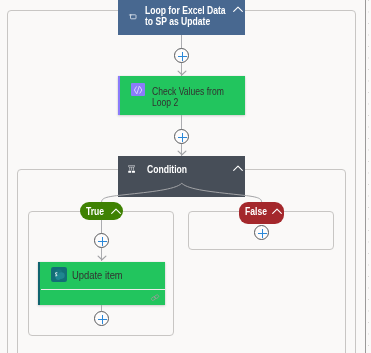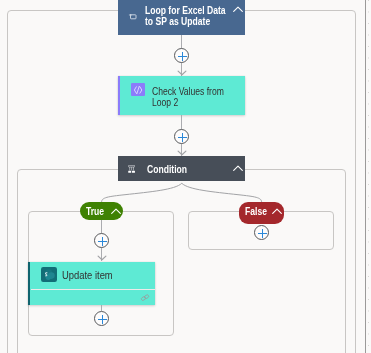--- a/index.html
+++ b/index.html
@@ -16,21 +16,21 @@
   .vline{position:absolute;width:1.4px;background:#abacb0;}
 
   .addbtn{position:absolute;width:15px;height:15px;border-radius:50%;
           background:#fdfcfc;border:1px solid #58595b;box-sizing:border-box;}
   .addbtn .pv{position:absolute;left:6.9px;top:3.4px;width:1.3px;height:8.2px;background:#2b88d8;}
   .addbtn .ph{position:absolute;top:6.9px;left:3.0px;width:9.0px;height:1.3px;background:#2b88d8;}
 
   
   .node-blue{position:absolute;background:#486890;box-sizing:border-box;}
   .node-dark{position:absolute;background:#474e58;box-sizing:border-box;}
-  .card{position:absolute;background:#5eead4;box-sizing:border-box;
+  .card{position:absolute;background:#22c55e;box-sizing:border-box;
         box-shadow:0 1.2px 2.4px rgba(0,0,0,.16),0 0 1px rgba(0,0,0,.12);}
   .accentbar{position:absolute;left:0;top:0;bottom:0;width:2.4px;}
 
   .ttl{position:absolute;white-space:nowrap;transform-origin:left top;}
 
   .branchlabel{position:absolute;box-sizing:border-box;border-radius:9px;}
 
   svg{display:block;}
 </style>
 </head>
@@ -82,21 +82,21 @@
   <svg class="abs" style="left:176.5px;top:150px;" width="10" height="6" viewBox="0 0 10 6">
     <path d="M1.1 1.1 L5 4.7 L8.9 1.1" fill="none" stroke="#a2a3a6" stroke-width="1.2" stroke-linecap="round" stroke-linejoin="round"></path>
   </svg>
   <div class="addbtn" style="left:174px;top:129px;">
     <div class="pv"></div>
     <div class="ph"></div>
   </div>
 
   <div class="scope" style="left:17px;top:169px;width:329px;height:200px;"></div>
 
-  <div class="node-dark" style="left:118px;top:156px;width:127px;height:25px;">
+  <div class="node-dark" style="left:118px;top:156px;width:127px;height:41px;">
     <span class="abs" style="left:10.3px;top:9.4px;">
       <svg width="7.2" height="8.2" viewBox="0 0 18 20.5">
         <rect x="0.9" y="0.9" width="16.2" height="4.2" rx="2.1" fill="none" stroke="#e6e8ec" stroke-width="1.4"></rect>
         <path d="M4.2 5.1 V13.6 M13.8 5.1 V13.6 M9 5.1 V13.6" fill="none" stroke="#e6e8ec" stroke-width="1.35"></path>
         <rect x="0.6" y="14.2" width="7.4" height="5.4" rx="0.7" fill="#ffffff"></rect>
         <rect x="10" y="14.2" width="7.4" height="5.4" rx="0.7" fill="#ffffff"></rect>
       </svg>
     </span>
     <div class="ttl" style="left:29.2px;top:6.8px;font-size:11px;font-weight:600;color:#fff;transform:scaleX(0.78);">Condition</div>
     <span class="abs" style="left:114.6px;top:8.9px;">
@@ -123,21 +123,21 @@
 
   <div class="vline" style="left:100.8px;top:220px;width:1.4px;height:41px;"></div>
   <svg class="abs" style="left:96.5px;top:255px;" width="10" height="6" viewBox="0 0 10 6">
     <path d="M1.1 1.1 L5 4.7 L8.9 1.1" fill="none" stroke="#a2a3a6" stroke-width="1.2" stroke-linecap="round" stroke-linejoin="round"></path>
   </svg>
   <div class="addbtn" style="left:94px;top:233px;">
     <div class="pv"></div>
     <div class="ph"></div>
   </div>
 
-  <div class="card" style="left:28px;top:262px;width:127px;height:43px;">
+  <div class="card" style="left:38px;top:262px;width:127px;height:43px;">
     <div class="accentbar" style="background:#10646e;"></div>
     <span class="abs" style="left:13.2px;top:4.9px;width:16px;height:15.4px;background:#126e77;border-radius:2.2px;overflow:hidden;">
       <svg width="16" height="16" viewBox="0 0 16 16" style="position:absolute;left:0;top:0;">
         <circle cx="7.7" cy="5.6" r="3.3" fill="#16767f"></circle>
         <circle cx="10.4" cy="8.6" r="3.3" fill="#1f8590"></circle>
         <circle cx="7.3" cy="10.3" r="2.7" fill="#1c8892"></circle>
         <path d="M4.5 5.5 q1.35 -0.5 2.1 0.05 l-0.5 0.95 q-0.55 -0.4 -1.15 -0.15
                  q-0.3 0.2 0.05 0.45 l0.8 0.45 q0.9 0.55 0.4 1.45 q-0.6 1.0 -2.3 0.5
                  l0.45 -1.0 q0.7 0.35 1.1 0.1 q0.28 -0.23 -0.14 -0.45 l-0.78 -0.45
                  q-0.86 -0.55 -0.4 -1.35 Z" fill="#dff1f3"></path>

